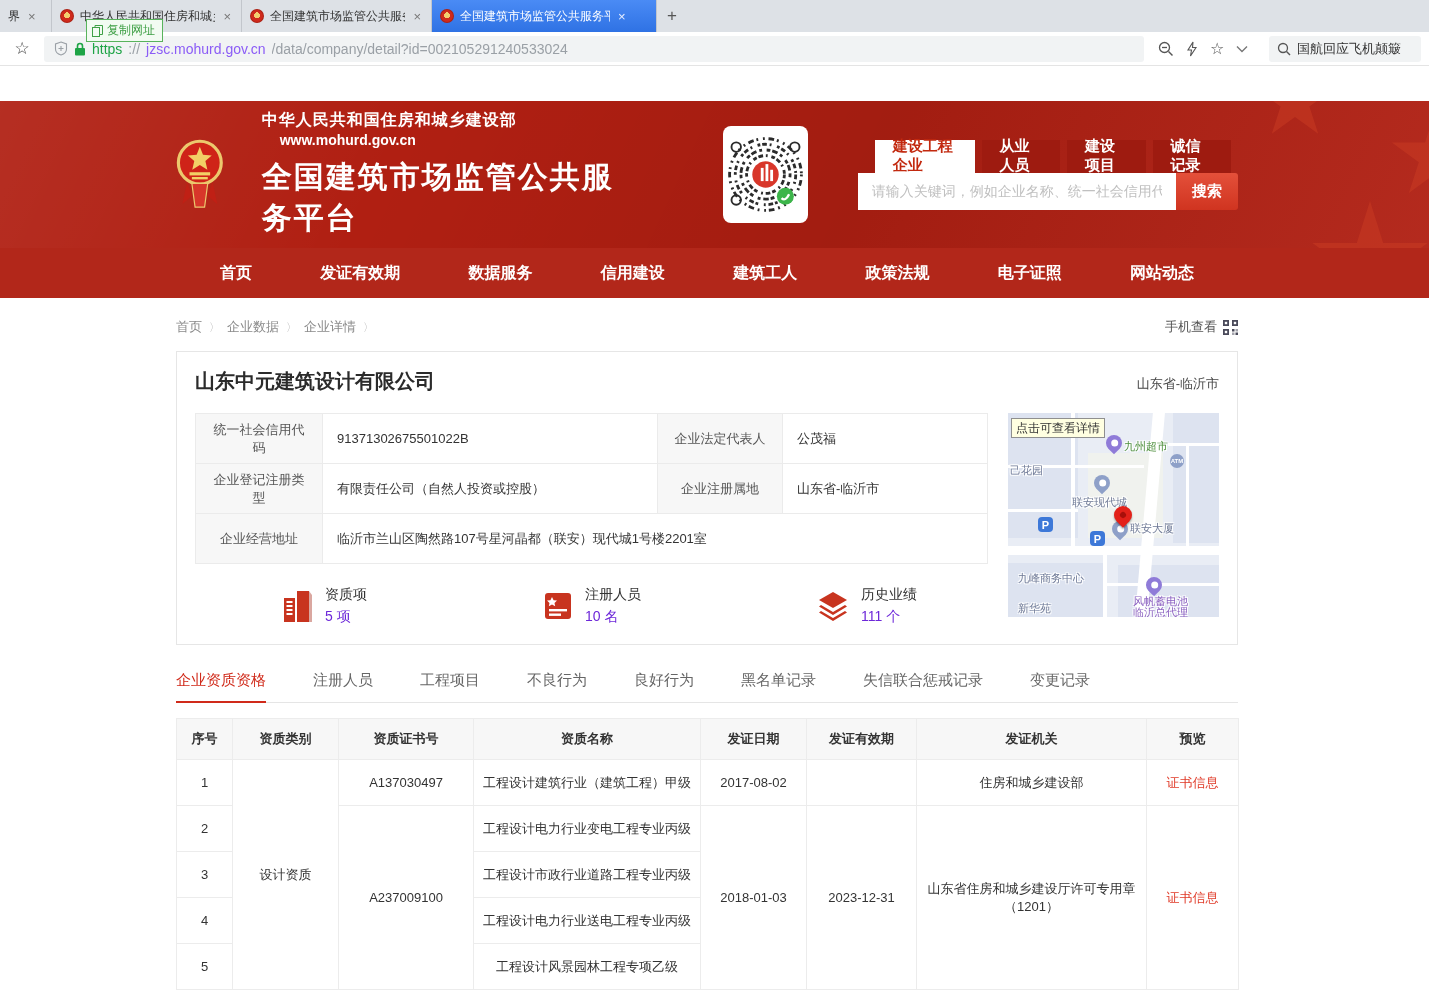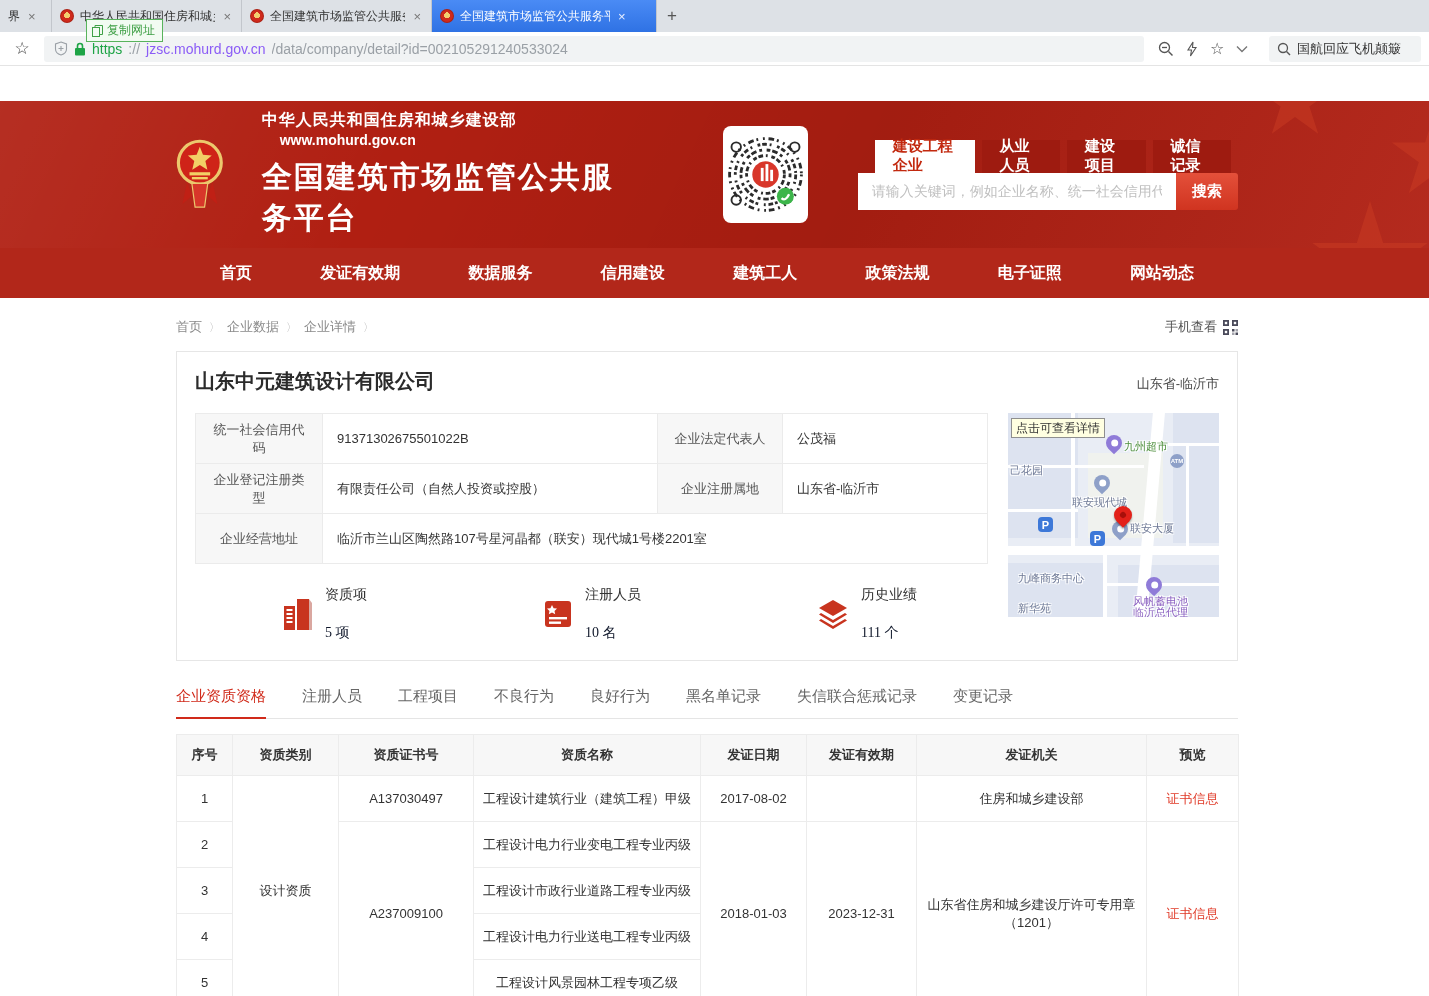--- a/index.html
+++ b/index.html
@@ -83,21 +83,21 @@
   .company-head { display:flex; align-items:baseline; }
   .company-name { font-size:20px; font-weight:bold; color:#2b2b2b; }
   .company-region { margin-left:auto; font-size:13px; color:#444; }
   .card-body { display:flex; margin-top:18px; }
   .info-table { width:792px; border-collapse:collapse; table-layout:fixed; }
   .info-table td { border:1px solid #ebebeb; font-size:13px; padding:0 14px; height:50px; color:#333; }
   .info-table td.lbl { background:#f7f7f7; color:#555; text-align:center; }
   .stats-row { width:792px; display:flex; justify-content:space-between; padding:0 70px 0 86px; margin-top:22px; }
   .stat { display:flex; align-items:center; gap:10px; }
   .stat-text { font-size:14px; color:#333; }
-  .stat-value { color:#0f172a; margin-top:20px;font-family:Liberation Serif, serif; }
+  .stat-value { color:#6d28d9; margin-top:4px; }
 
   .map-box { width:212px; height:204px; margin-left:20px; position:relative; background:#e9edf5; overflow:hidden; cursor:pointer; }
   .map-tip { position:absolute; left:3px; top:5px; background:#ffffe1; border:1px solid #8f8f8f;
     font-size:12px; color:#333; padding:0 4px; line-height:18px; z-index:6; }
   .road { position:absolute; background:#fff; }
   .blockA { position:absolute; background:#dde3f0; }
   .blockB { position:absolute; background:#f0f2ee; }
   .map-label { position:absolute; font-size:11px; color:#6e7996; white-space:nowrap;
     text-shadow:1px 1px 0 #fff,-1px 1px 0 #fff,1px -1px 0 #fff,-1px -1px 0 #fff; z-index:3; }
   .map-label.green { color:#4d8f3c; }
@@ -108,21 +108,21 @@
   .poi.purple { background:#8f7bd8; }
   .poi.gray { background:#8ea0c8; }
   .parking { position:absolute; width:15px; height:15px; background:#3d78d8; border-radius:4px; color:#fff;
     font-size:11px; font-weight:bold; display:flex; align-items:center; justify-content:center; z-index:2; }
   .red-pin { position:absolute; width:18px; height:18px; background:#e32119; border-radius:50% 50% 50% 0;
     transform:rotate(-45deg); z-index:5; box-shadow:-1px 1px 2px rgba(0,0,0,.35); }
   .red-pin::after { content:""; position:absolute; left:6px; top:6px; width:6px; height:6px; background:#a80f0a; border-radius:50%; }
   .atm { position:absolute; width:14px; height:14px; background:#8ea0c8; border-radius:50%; color:#fff;
     font-size:6px; font-weight:bold; display:flex; align-items:center; justify-content:center; z-index:2; }
 
-  .detail-tabs { display:flex; gap:36px; margin-top:26px; border-bottom:1px solid #e5e5e5; height:32px; }
+  .detail-tabs { display:flex; gap:47px; margin-top:26px; border-bottom:1px solid #e5e5e5; height:32px; }
   .dtab { font-size:15px; color:#666; cursor:pointer; padding-bottom:12px; position:relative; white-space:nowrap; }
   .dtab.active { color:#d02a1a; }
   .dtab.active::after { content:""; position:absolute; left:0; right:0; bottom:-1px; height:2px; background:#d02a1a; }
 
   .qual-table { width:1062px; border-collapse:collapse; table-layout:fixed; margin-top:15px; }
   .qual-table th { background:#f7f7f7; font-size:13px; color:#333; height:41px; border:1px solid #ececec; font-weight:bold; }
   .qual-table td { border:1px solid #ececec; font-size:13px; color:#333; text-align:center; height:46px; padding:4px 8px; }
   .cert-link { color:var(--link-red); cursor:pointer; }
 </style>
 </head>

